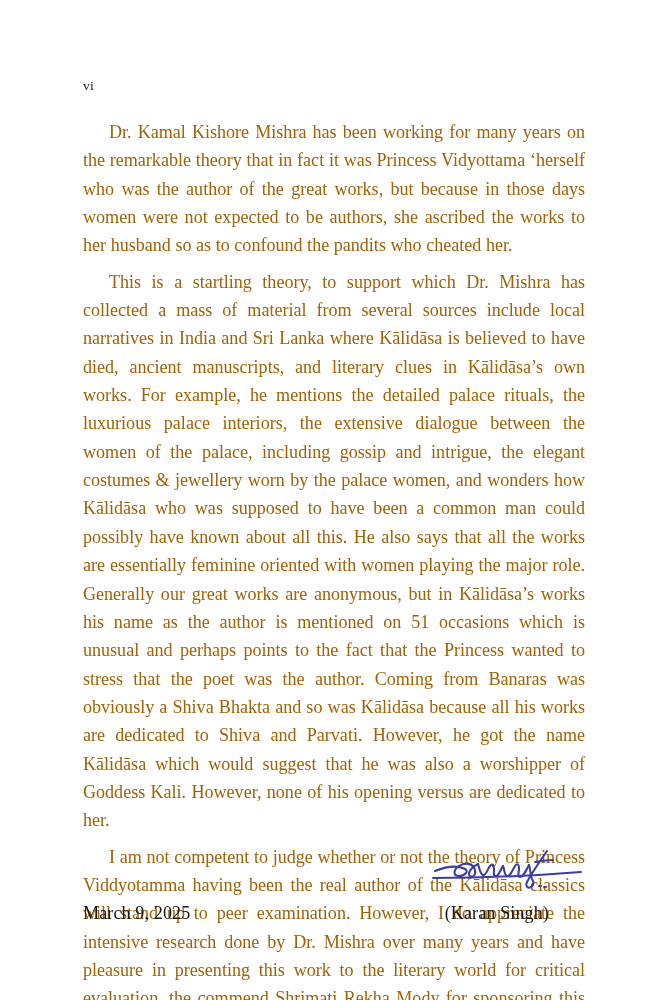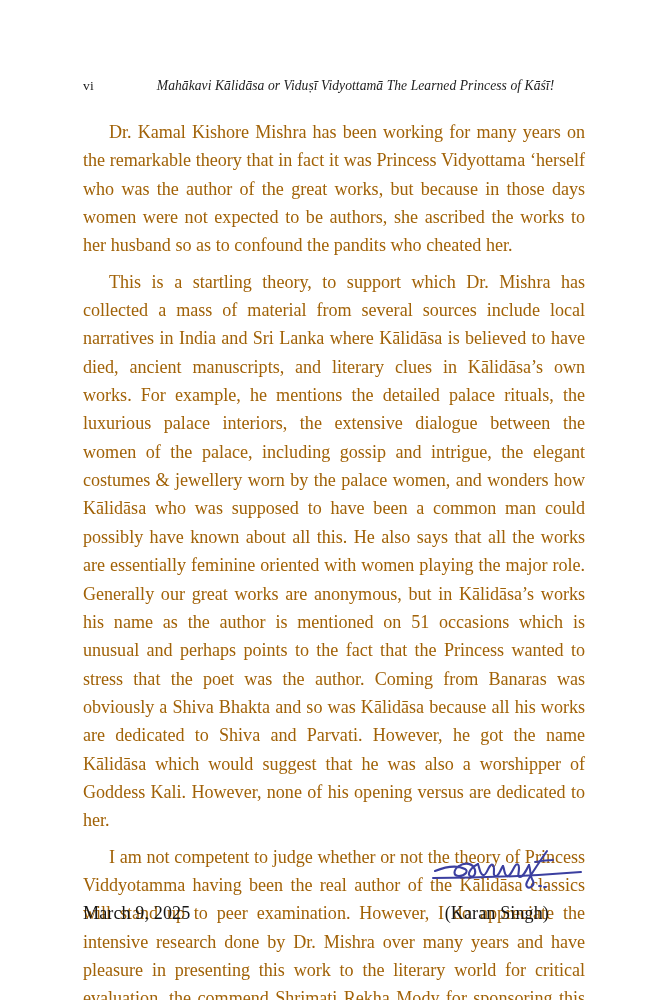--- a/index.html
+++ b/index.html
@@ -114,21 +114,20 @@
     margin-right: 36px;
   }
 </style>
 </head>
 <body>
 
 <div class="page">
 
   <div class="running-head">
     <span class="folio">vi</span>
-    <span class="head-title">Mahākavi Kālidāsa or Viduṣī Vidyottamā The Learned Princess of Kāśī!</span>
   </div>
 
   <div class="body-block">
     <p class="para">Dr. Kamal Kishore Mishra has been working for many years on the remarkable theory that in fact it was Princess Vidyottama ‘herself who was the author of the great works, but because in those days women were not expected to be authors, she ascribed the works to her husband so as to confound the pandits who cheated her.</p>
     <p class="para">This is a startling theory, to support which Dr. Mishra has collected a mass of material from several sources include local narratives in India and Sri Lanka where Kālidāsa is believed to have died, ancient manuscripts, and literary clues in Kālidāsa’s own works. For example, he mentions the detailed palace rituals, the luxurious palace interiors, the extensive dialogue between the women of the palace, including gossip and intrigue, the elegant costumes &amp; jewellery worn by the palace women, and wonders how Kālidāsa who was supposed to have been a common man could possibly have known about all this. He also says that all the works are essentially feminine oriented with women playing the major role. Generally our great works are anonymous, but in Kālidāsa’s works his name as the author is mentioned on 51 occasions which is unusual and perhaps points to the fact that the Princess wanted to stress that the poet was the author. Coming from Banaras was obviously a Shiva Bhakta and so was Kālidāsa because all his works are dedicated to Shiva and Parvati. However, he got the name Kālidāsa which would suggest that he was also a worshipper of Goddess Kali. However, none of his opening versus are dedicated to her.</p>
     <p class="para">
       <span>I am not competent to judge whether or not the theory of Princess Viddyotamma having been the real author of the Kālidāsa classics will stand up to peer examination. However, I do appreciate the intensive research done by Dr. Mishra over many years and have pleasure in presenting this work to the literary world for critical evaluation. the commend Shrimati Rekha Mody for sponsoring this work through </span>
     </p>
   </div>
 

